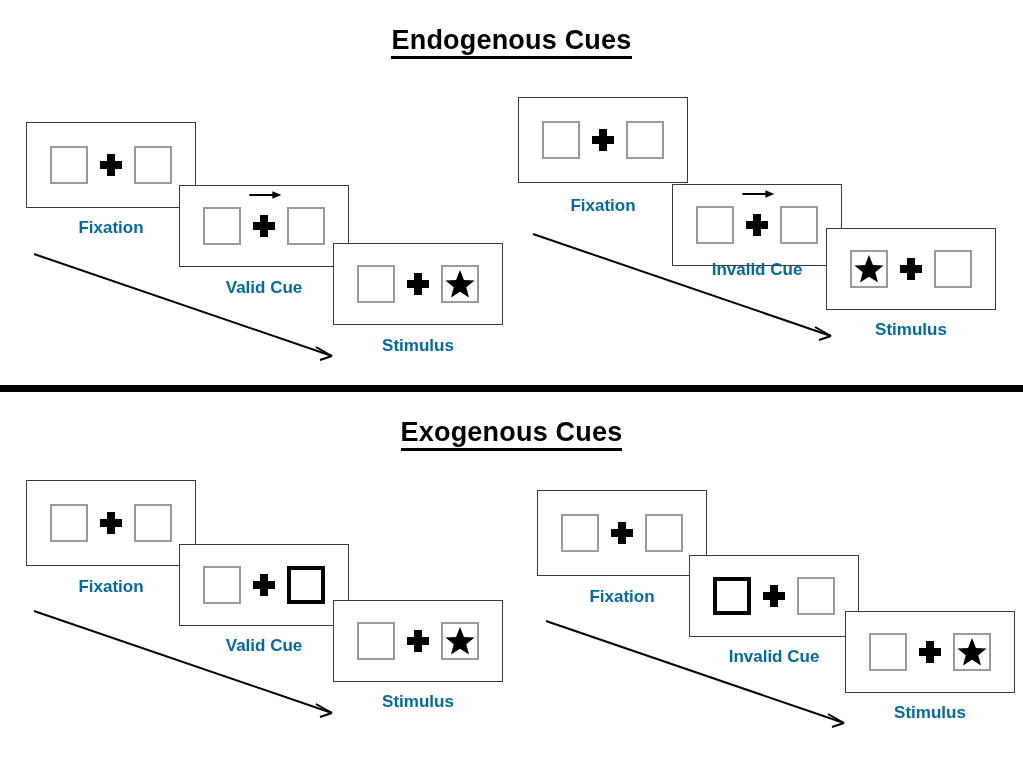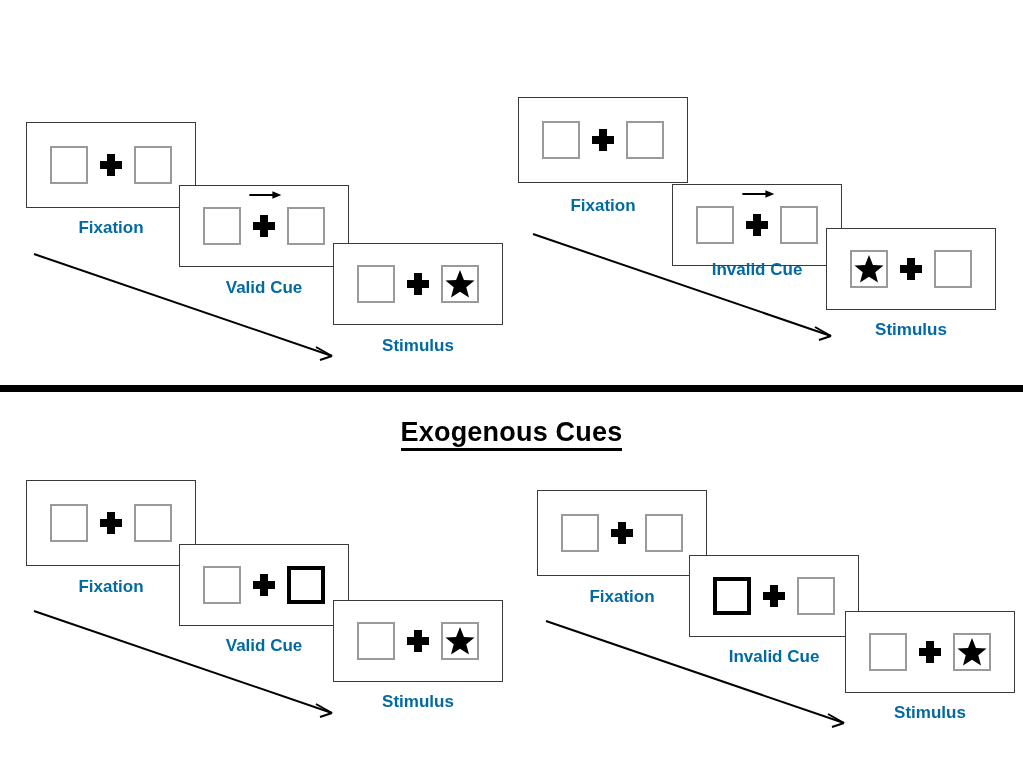--- a/index.html
+++ b/index.html
@@ -116,20 +116,23 @@
   .time-arrow {
     position: absolute;
     overflow: visible;
   }
 </style>
 </head>
 <body>
 
 <div class="section" style="top:0;height:388px;">
 
+  <div class="section-title" style="top:25px;">
+    <span>Endogenous Cues</span>
+  </div>
 
   <svg class="time-arrow" style="left:28px;top:248px;" width="320" height="120" viewBox="0 0 320 120">
     <line x1="6" y1="6" x2="304" y2="108" stroke="#000" stroke-width="2"></line>
     <path d="M304 108 L288 99 M304 108 L292 112" stroke="#000" stroke-width="2" fill="none"></path>
   </svg>
 
   <div class="frame" style="left:26px;top:122px;width:170px;height:86px;">
     <div class="frame-inner">
       <div class="sq"></div>
       <div class="plus-wrap">

